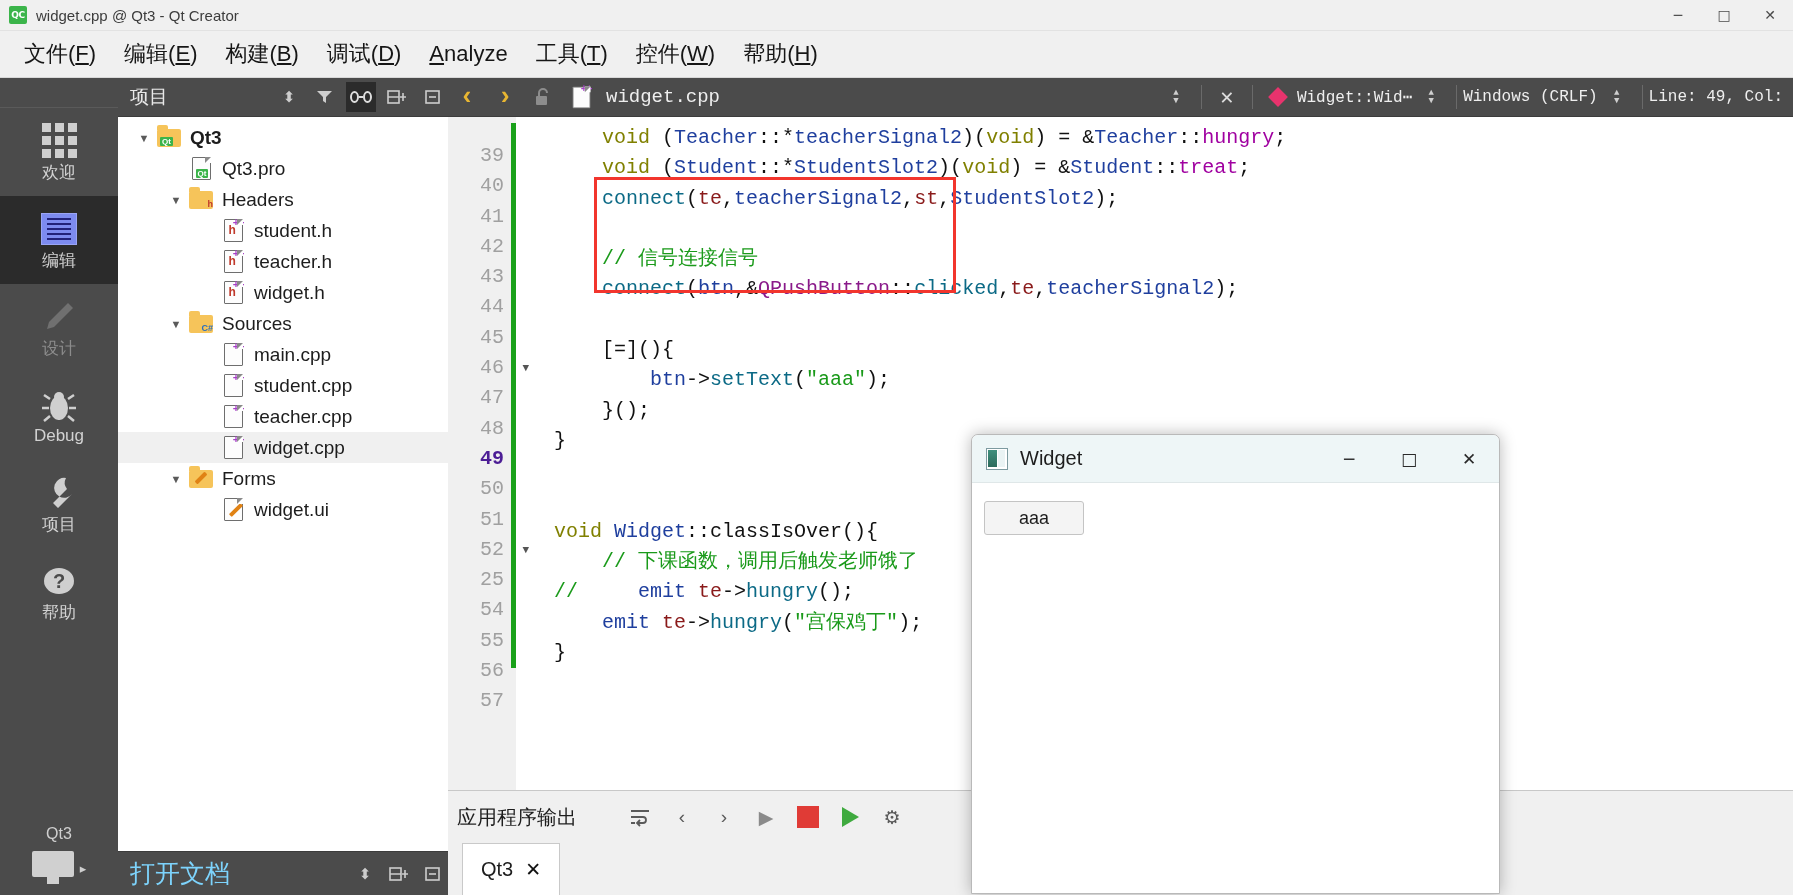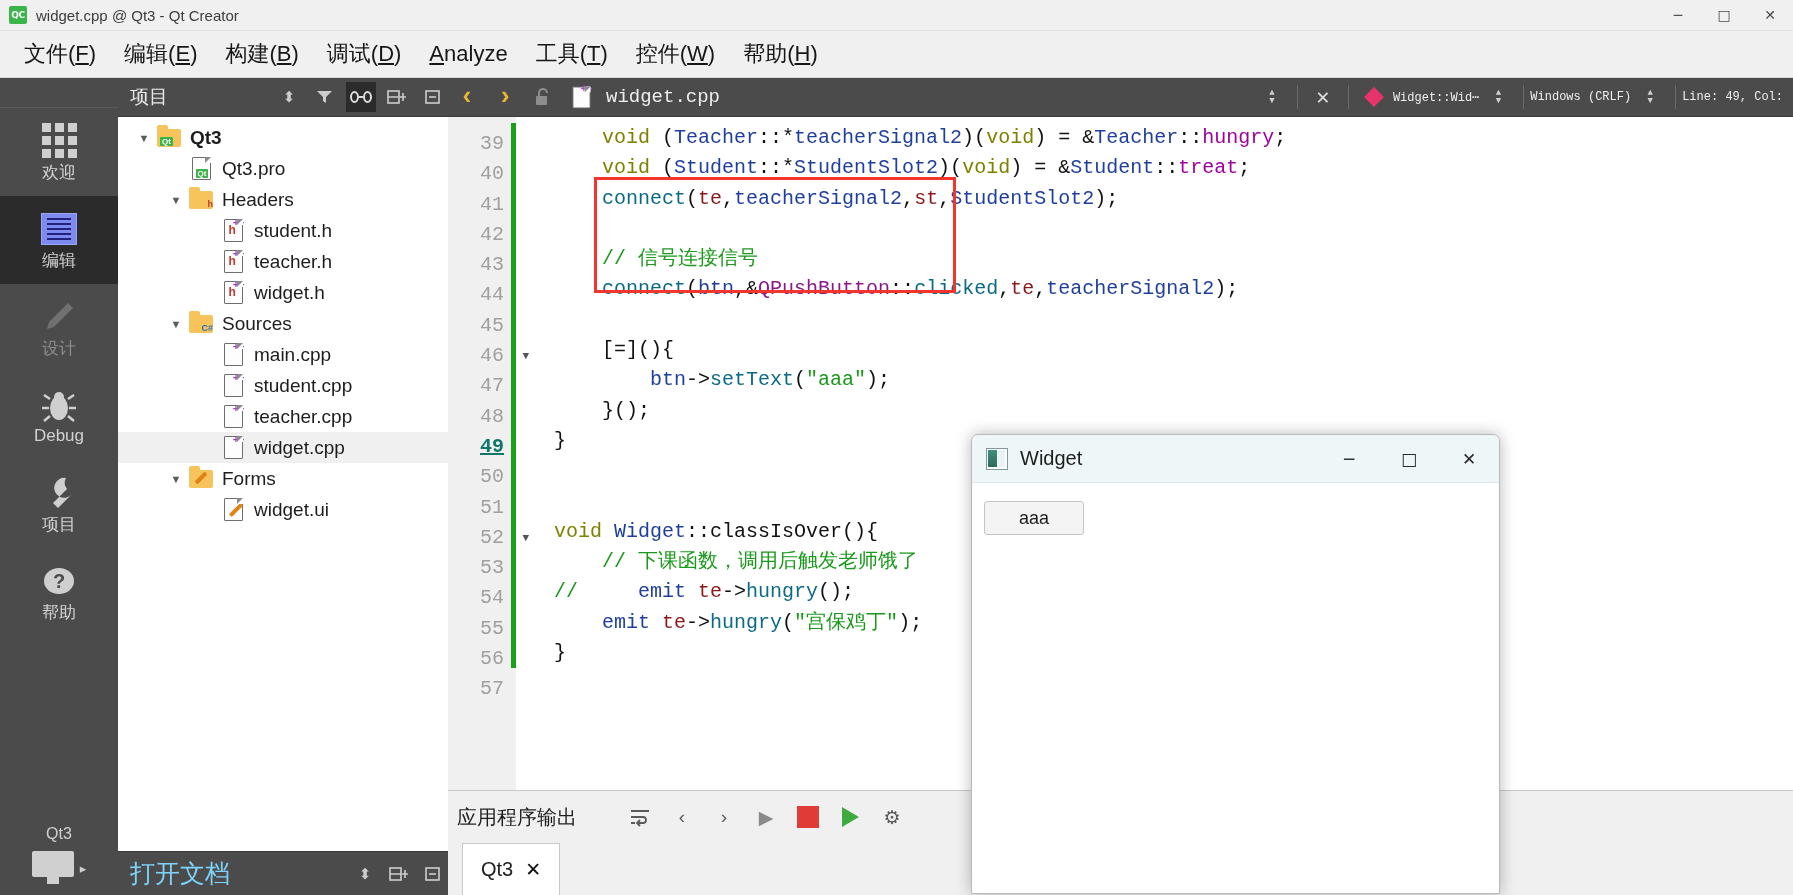--- a/index.html
+++ b/index.html
@@ -139,33 +139,33 @@
     color: #e3e3e3; font-size: 18px; gap: 0; border-bottom: 1px solid #3c3c3c;
     font-family: "Liberation Mono", monospace;
   }
   .etb { width: 38px; height: 39px; display:flex; align-items:center; justify-content:center; }
   .nav-arrow { color: #e8b632; font-size: 26px; font-weight: bold; }
   .etb-sep { width: 1px; height: 24px; background: #6a6a6a; margin: 0 6px; }
   .doc-name { font-size: 19px; color: #eee; padding-left: 6px; }
   .spin { display:flex; flex-direction:column; color:#cfcfcf; font-size:9px; line-height:8px; }
   .xbtn { color: #dcdcdc; font-size: 22px; }
   .diamond { width: 14px; height: 14px; background: #e8336d; transform: rotate(45deg); }
-  .sym { color: #efefef; font-size: 12px; }
+  .sym { color: #efefef; font-size: 16px; }
 
   
   .codearea {
     flex: 1; display: flex; position: relative; overflow: hidden; background: #fff;
     font-family: "Liberation Mono", "DejaVu Sans Mono", monospace;
   }
   .gutter {
-    width: 68px; background: #f0f0f0; text-align: right; padding-top: 12px;
+    width: 68px; background: #f0f0f0; text-align: right; padding-top: 24px;
     color: #a0a0a0; font-size: 20px; line-height: 30.3px; position: relative; flex: 0 0 68px;
   }
   .gutter .ln { padding-right: 12px; position: relative; }
-  .gutter .ln.cur { color: #0f766e; font-weight: bold; text-decoration: underline; }
+  .gutter .ln.cur { color: #4c1d95; font-weight: bold; }
   .gutter .fold-m { position: absolute; right: -13px; color: #555; font-size: 11px; }
   .greenbar { position: absolute; right: 0; top: 6px; width: 5px; background: #1aa11a; }
   .codetext {
     flex: 1; padding-top: 6px; padding-left: 38px; font-size: 20px;
     line-height: 30.3px; white-space: pre; color: #111; position: relative;
   }
   .k-type { color: #808000; }
   .k-cls  { color: #1f3f9e; }
   .k-fn   { color: #0c6a86; }
   .k-var  { color: #1f3f9e; }
@@ -581,21 +581,21 @@
           <div class="ln">43</div>
           <div class="ln">44</div>
           <div class="ln">45</div>
           <div class="ln">46<span class="fold-m">▼</span></div>
           <div class="ln">47</div>
           <div class="ln">48</div>
           <div class="ln cur">49</div>
           <div class="ln">50</div>
           <div class="ln">51</div>
           <div class="ln">52<span class="fold-m">▼</span></div>
-          <div class="ln">53</div>
+          <div class="ln">25</div>
           <div class="ln">54</div>
           <div class="ln">55</div>
           <div class="ln">56</div>
           <div class="ln">57</div>
         </div>
       <div class="codetext" id="codetext"><div><span class="k-op">    </span><span class="k-type">void</span><span class="k-op"> (</span><span class="k-cls">Teacher</span><span class="k-op">::*</span><span class="k-var">teacherSignal2</span><span class="k-op">)(</span><span class="k-type">void</span><span class="k-op">) = &amp;</span><span class="k-cls">Teacher</span><span class="k-op">::</span><span class="k-pnk">hungry</span><span class="k-op">;</span></div><div><span class="k-op">    </span><span class="k-type">void</span><span class="k-op"> (</span><span class="k-cls">Student</span><span class="k-op">::*</span><span class="k-var">StudentSlot2</span><span class="k-op">)(</span><span class="k-type">void</span><span class="k-op">) = &amp;</span><span class="k-cls">Student</span><span class="k-op">::</span><span class="k-pnk">treat</span><span class="k-op">;</span></div><div><span class="k-op">    </span><span class="k-fn">connect</span><span class="k-op">(</span><span class="k-mem">te</span><span class="k-op">,</span><span class="k-var">teacherSignal2</span><span class="k-op">,</span><span class="k-mem">st</span><span class="k-op">,</span><span class="k-var">StudentSlot2</span><span class="k-op">);</span></div><div>&nbsp;</div><div><span class="k-op">    </span><span class="k-cmt">// 信号连接信号</span></div><div><span class="k-op">    </span><span class="k-fn">connect</span><span class="k-op">(</span><span class="k-var">btn</span><span class="k-op">,&amp;</span><span class="k-mac">QPushButton</span><span class="k-op">::</span><span class="k-fn">clicked</span><span class="k-op">,</span><span class="k-mem">te</span><span class="k-op">,</span><span class="k-var">teacherSignal2</span><span class="k-op">);</span></div><div>&nbsp;</div><div><span class="k-op">    [=](){</span></div><div><span class="k-op">        </span><span class="k-var">btn</span><span class="k-op">-&gt;</span><span class="k-fn">setText</span><span class="k-op">(</span><span class="k-str">"aaa"</span><span class="k-op">);</span></div><div><span class="k-op">    }();</span></div><div><span class="k-op">}</span></div><div>&nbsp;</div><div>&nbsp;</div><div><span class="k-type">void</span><span class="k-op"> </span><span class="k-cls">Widget</span><span class="k-op">::</span><span class="k-op">classIsOver</span><span class="k-op">(){</span></div><div><span class="k-op">    </span><span class="k-cmt">// 下课函数，调用后触发老师饿了</span></div><div><span class="k-cmt">//   </span><span class="k-var">  emit</span><span class="k-op"> </span><span class="k-mem">te</span><span class="k-op">-&gt;</span><span class="k-fn">hungry</span><span class="k-op">();</span></div><div><span class="k-op">    </span><span class="k-var">emit</span><span class="k-op"> </span><span class="k-mem">te</span><span class="k-op">-&gt;</span><span class="k-fn">hungry</span><span class="k-op">(</span><span class="k-str">"宫保鸡丁"</span><span class="k-op">);</span></div><div><span class="k-op">}</span></div><div>&nbsp;</div></div>
 
       <div class="redbox" style="left:146px; top:60px; width:362px; height:116px;"></div>
     </div>
 

